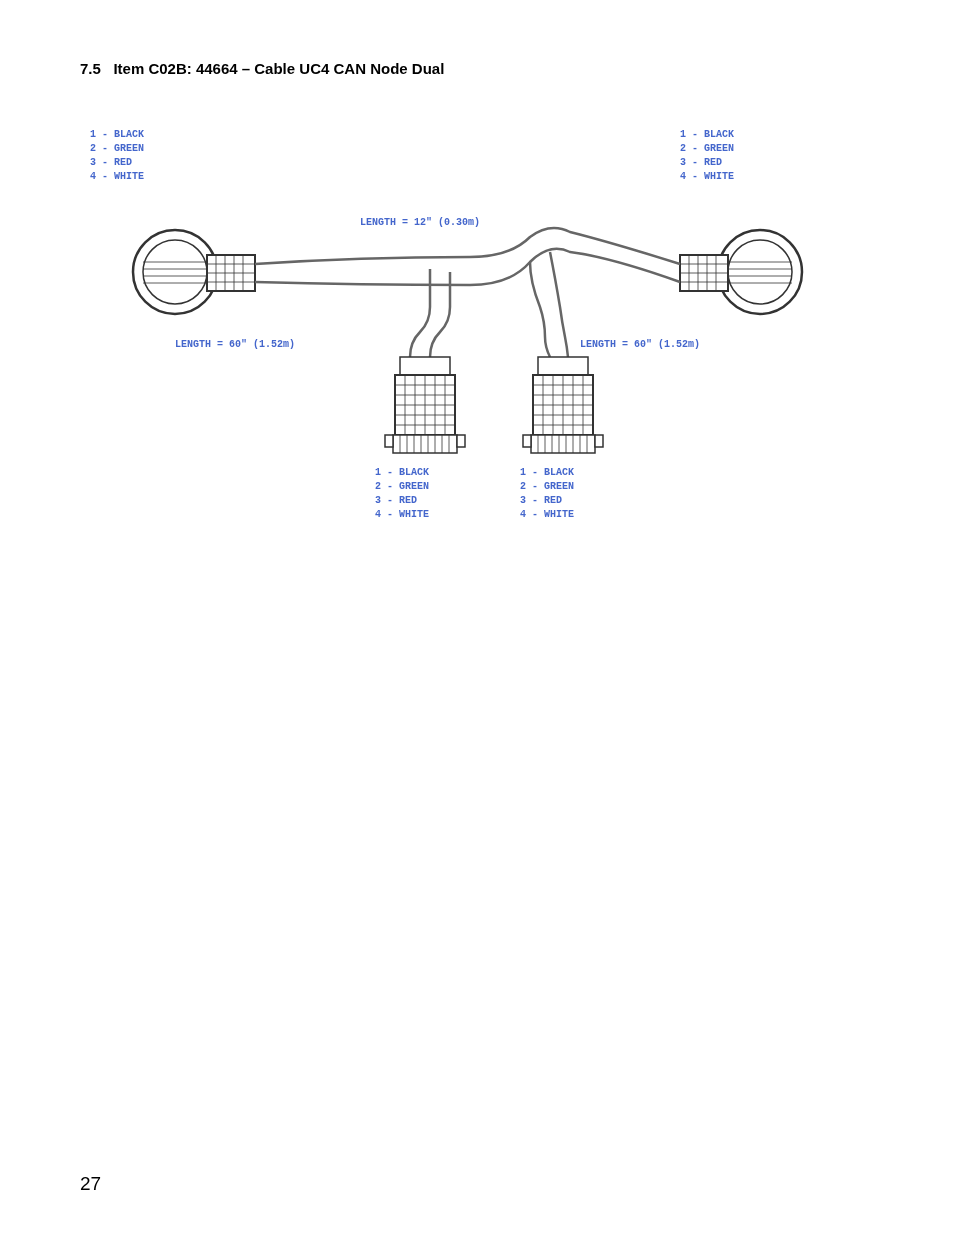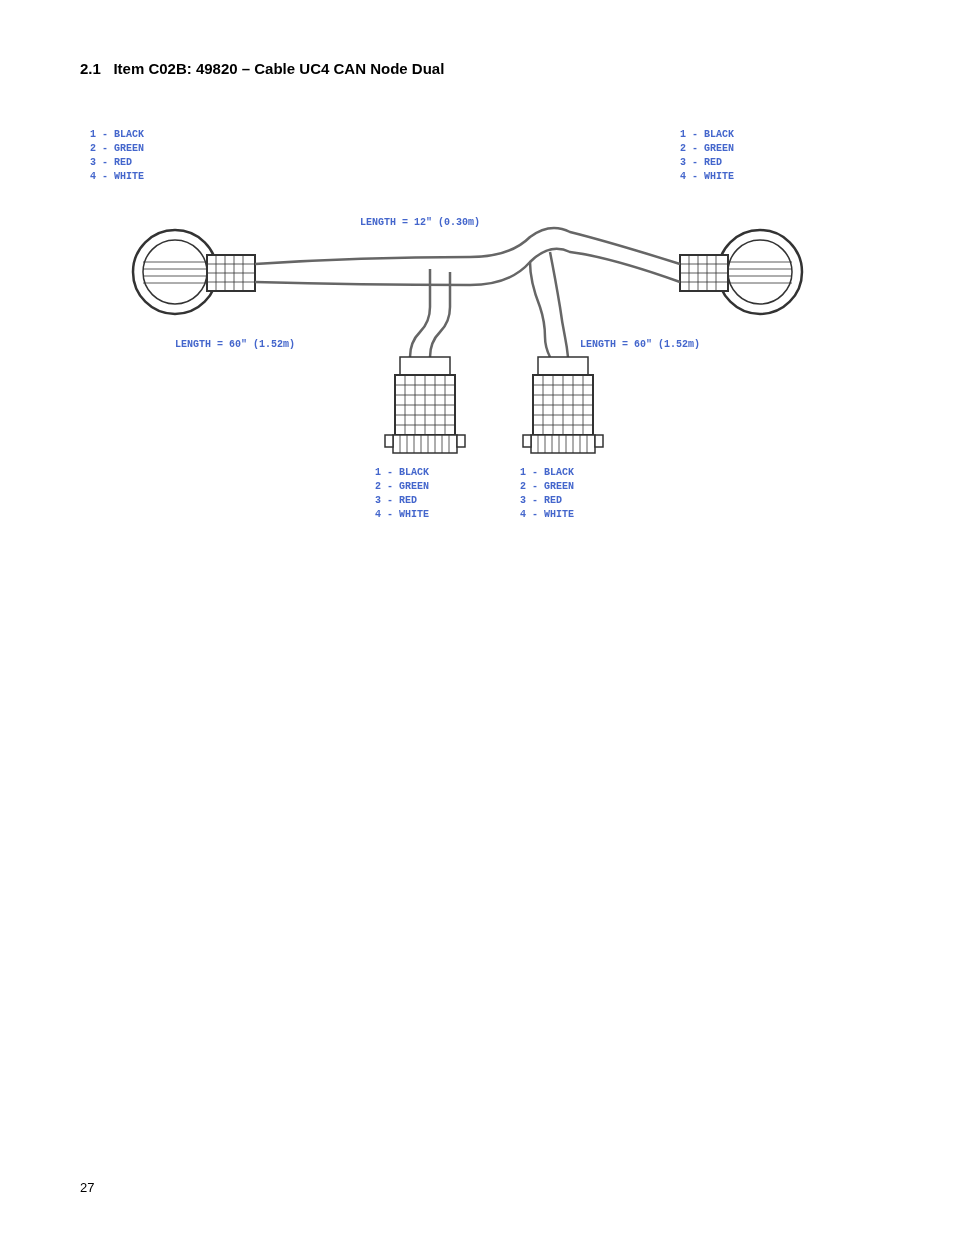--- a/index.html
+++ b/index.html
@@ -27,32 +27,32 @@
       position: relative;
       width: 100%;
       height: 480px;
       margin-top: 10px;
       font-weight: bold;
     }
     .page-number {
       position: absolute;
       bottom: 40px;
       left: 80px;
-      font-size: 13px;
+      font-size: 19px;
       color: #000;
     }
   </style>
 </head>
 <body>
 
 <div class="page">
 
   <div class="section-title">
-    <span>2.1</span>&nbsp;&nbsp;
-    <span>Item C02B: 49820 – Cable UC4 CAN Node Dual</span>
+    <span>7.5</span>&nbsp;&nbsp;
+    <span>Item C02B: 44664 – Cable UC4 CAN Node Dual</span>
   </div>
 
   <div class="diagram-area">
     <svg width="790" height="460" viewBox="0 0 790 460" xmlns="http://www.w3.org/2000/svg">
 
       <text x="10" y="30" font-size="10" fill="#4466cc" font-family="Courier New, monospace">1 - BLACK</text>
       <text x="10" y="44" font-size="10" fill="#4466cc" font-family="Courier New, monospace">2 - GREEN</text>
       <text x="10" y="58" font-size="10" fill="#4466cc" font-family="Courier New, monospace">3 - RED</text>
       <text x="10" y="72" font-size="10" fill="#4466cc" font-family="Courier New, monospace">4 - WHITE</text>
 

